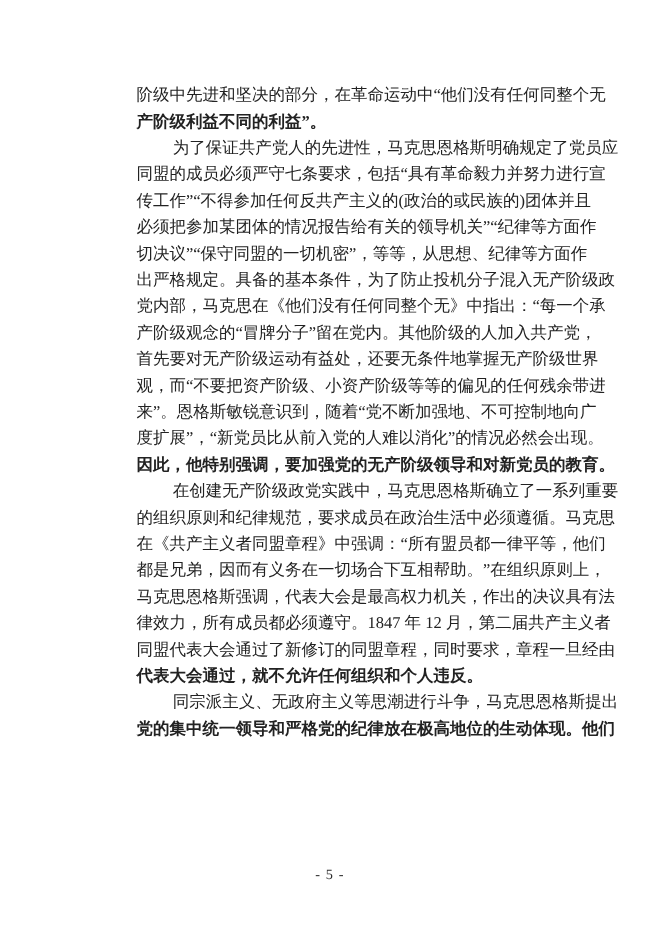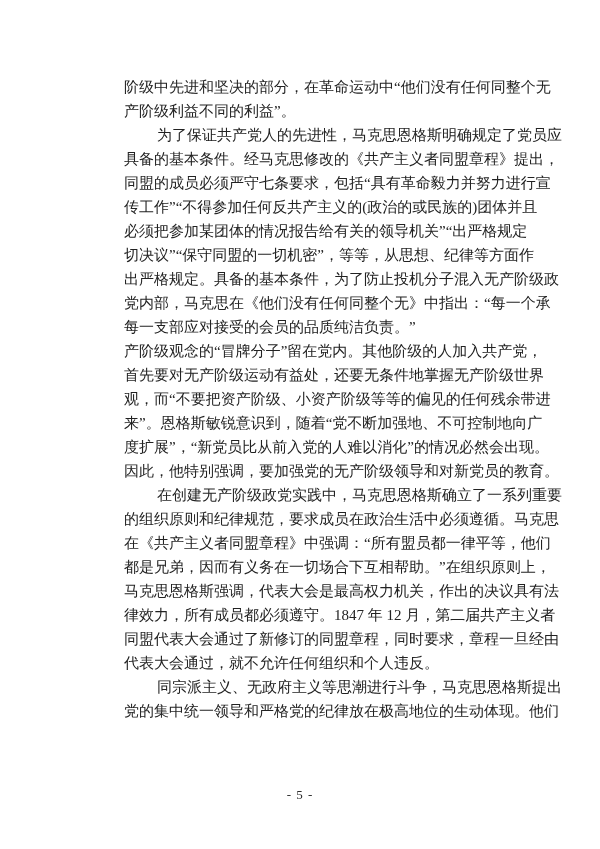--- a/index.html
+++ b/index.html
@@ -36,20 +36,21 @@
     white-space: nowrap;
     overflow: visible;
     padding-left: 44px;
   }
   .line.indent {
     text-indent: 33px;
   }
   .line.last {
     text-align: right;
     text-align-last: left;
+    font-weight: bold;
     -moz-text-align-last: left;
   }
   .page-number {
     position: absolute;
     top: 787px;
     left: 0;
     width: 600px;
     text-align: center;
     font-size: 13px;
     letter-spacing: 1px;
@@ -57,28 +58,26 @@
   }
 </style>
 </head>
 <body>
 
 <div class="page">
   <div class="text-block">
       <div class="line">阶级中先进和坚决的部分，在革命运动中“他们没有任何同整个无</div>
       <div class="line last">产阶级利益不同的利益”。</div>
       <div class="line indent">为了保证共产党人的先进性，马克思恩格斯明确规定了党员应</div>
-      <div class="line">具备的基本条件。经马克思修改的《共产主义者同盟章程》提出，</div>
       <div class="line">同盟的成员必须严守七条要求，包括“具有革命毅力并努力进行宣</div>
       <div class="line">传工作”“不得参加任何反共产主义的(政治的或民族的)团体并且</div>
-      <div class="line">必须把参加某团体的情况报告给有关的领导机关”“出严格规定</div>
+      <div class="line">必须把参加某团体的情况报告给有关的领导机关”“纪律等方面作</div>
       <div class="line">切决议”“保守同盟的一切机密”，等等，从思想、纪律等方面作</div>
       <div class="line">出严格规定。具备的基本条件，为了防止投机分子混入无产阶级政</div>
       <div class="line">党内部，马克思在《他们没有任何同整个无》中指出：“每一个承</div>
-      <div class="line last">每一支部应对接受的会员的品质纯洁负责。”</div>
       <div class="line">产阶级观念的“冒牌分子”留在党内。其他阶级的人加入共产党，</div>
       <div class="line">首先要对无产阶级运动有益处，还要无条件地掌握无产阶级世界</div>
       <div class="line">观，而“不要把资产阶级、小资产阶级等等的偏见的任何残余带进</div>
       <div class="line">来”。恩格斯敏锐意识到，随着“党不断加强地、不可控制地向广</div>
       <div class="line">度扩展”，“新党员比从前入党的人难以消化”的情况必然会出现。</div>
       <div class="line last">因此，他特别强调，要加强党的无产阶级领导和对新党员的教育。</div>
       <div class="line indent">在创建无产阶级政党实践中，马克思恩格斯确立了一系列重要</div>
       <div class="line">的组织原则和纪律规范，要求成员在政治生活中必须遵循。马克思</div>
       <div class="line">在《共产主义者同盟章程》中强调：“所有盟员都一律平等，他们</div>
       <div class="line">都是兄弟，因而有义务在一切场合下互相帮助。”在组织原则上，</div>

